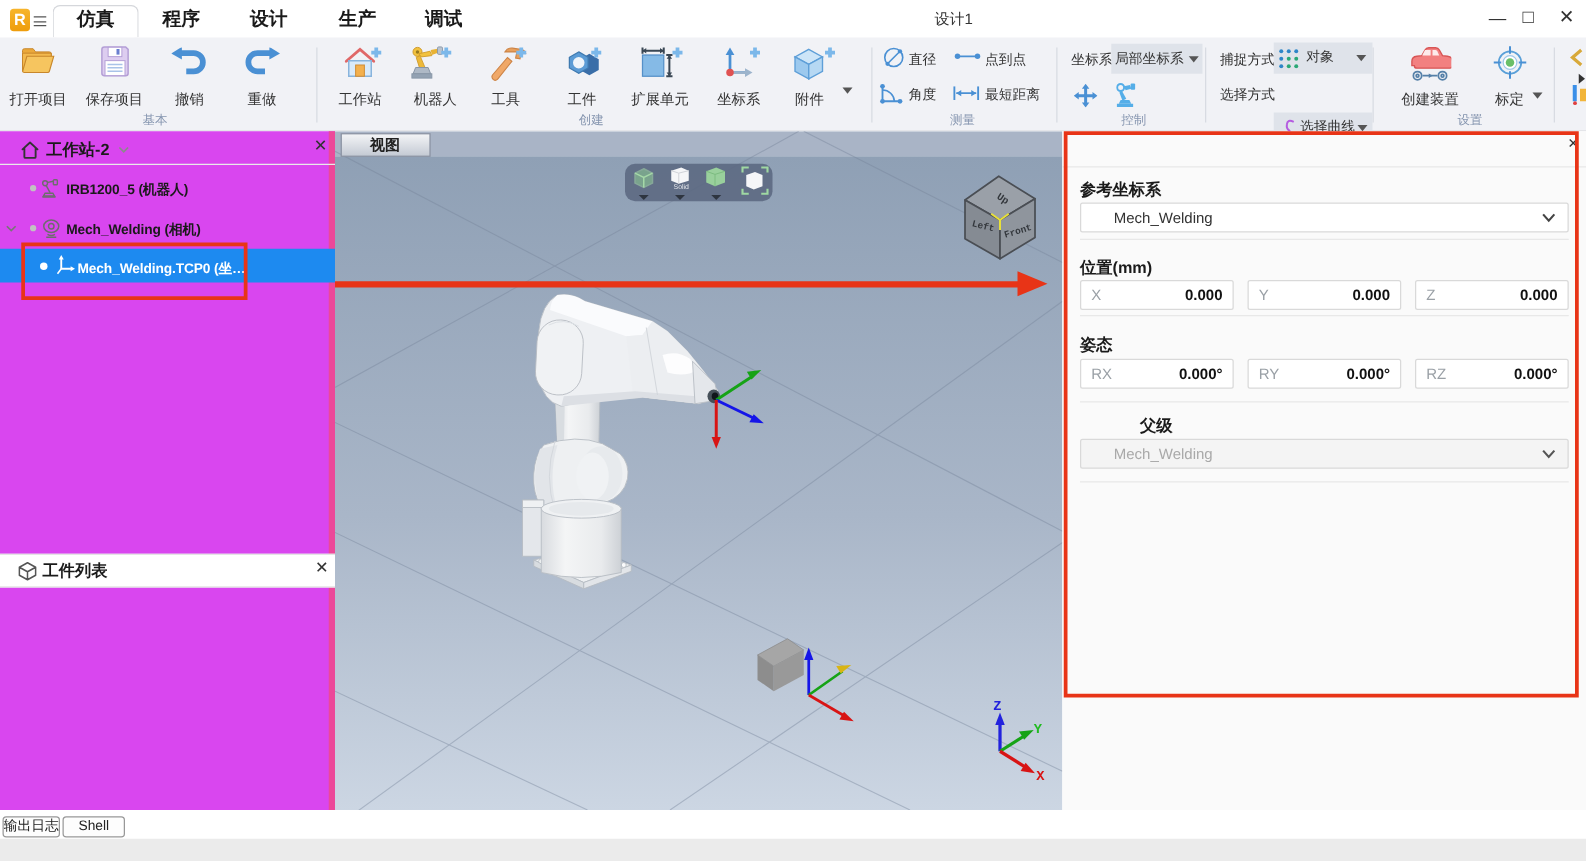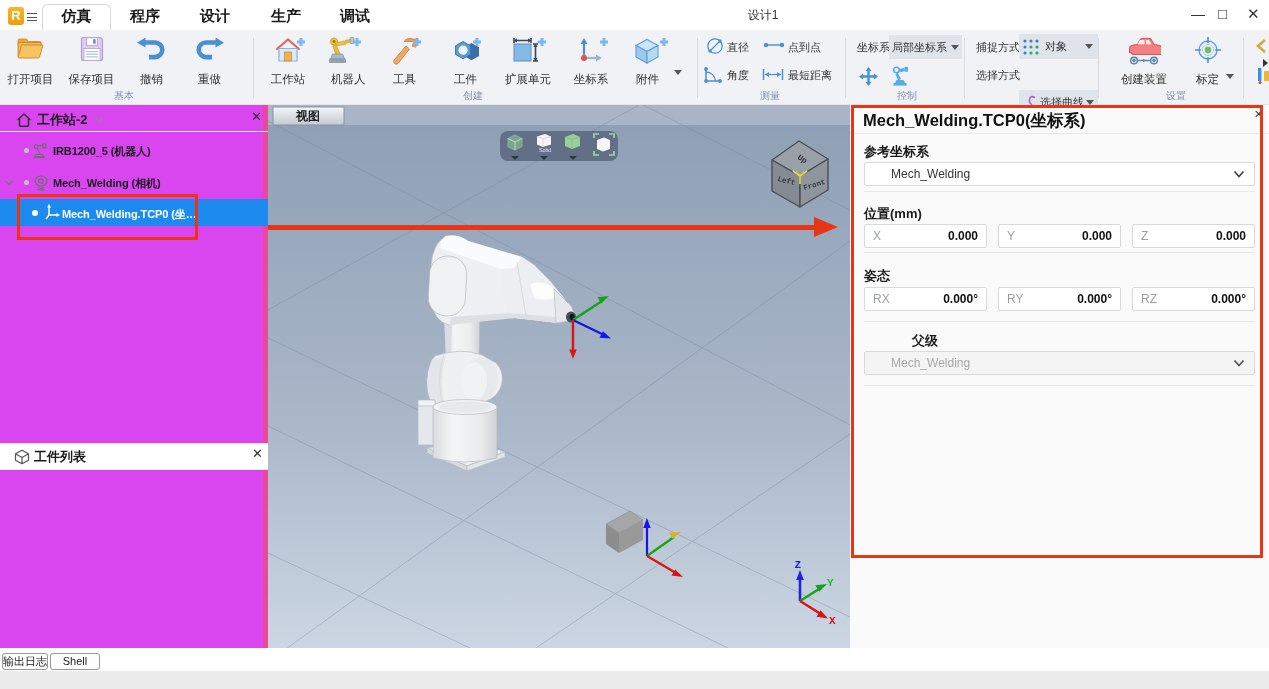--- a/index.html
+++ b/index.html
@@ -488,21 +488,20 @@
       <g fill="#2e3540">
         <path d="M243 51 h8 l-4 4 z"></path>
         <path d="M272 51 h8 l-4 4 z"></path>
         <path d="M301 51 h8 l-4 4 z"></path>
       </g>
     </g>
   </svg>
 </div>
 
 <div id="rightpanel">
-  <div class="abs" style="left:13px;top:5px;font-size:16.5px;font-weight:bold;color:#111;">Mech_Welding.TCP0(坐标系)</div>
   <div class="abs" style="left:404px;top:3px;font-size:11px;color:#333;">✕</div>
   <div class="abs" style="left:0;top:28px;width:419px;height:1px;background:#e8e8e8;"></div>
 
   <div class="rplab" style="top:38px;">参考坐标系</div>
   <div class="rpdrop" style="top:57px;">Mech_Welding
     <svg style="position:absolute;right:9px;top:7px;" width="12" height="9" viewBox="0 0 12 9">
           <path d="M1.5 1.5 L6 6.5 L10.5 1.5" fill="none" stroke="#444" stroke-width="1.7"></path>
         </svg>
   </div>
   <div class="rpsep" style="top:86px;"></div>

